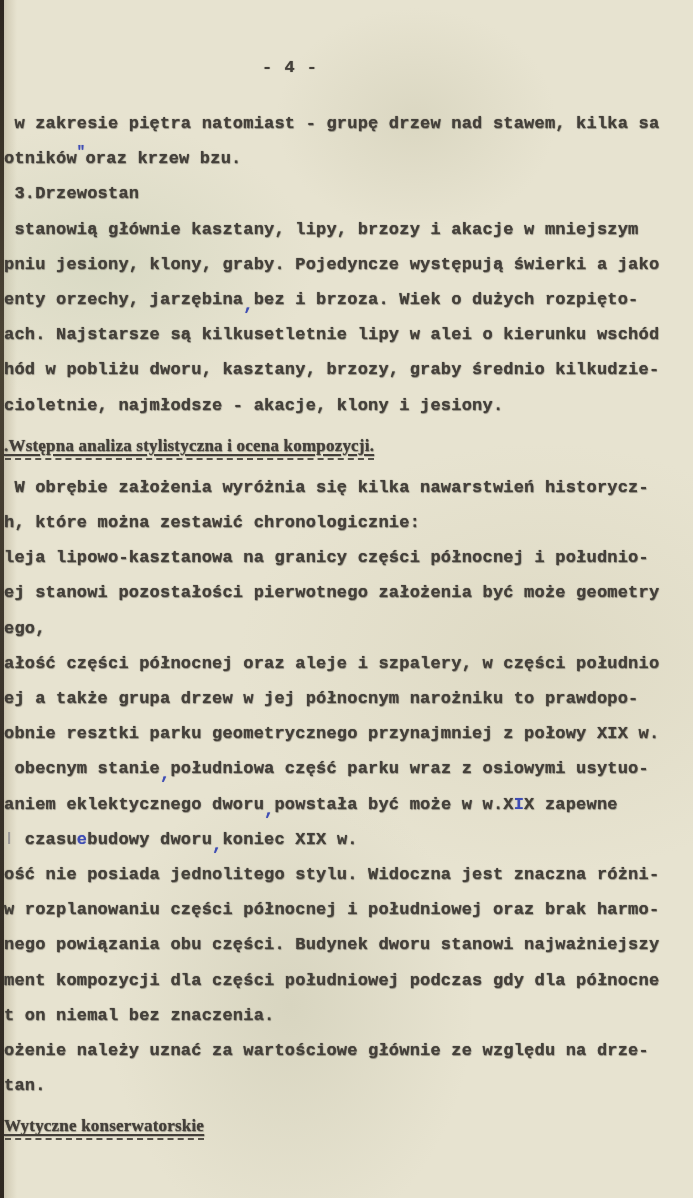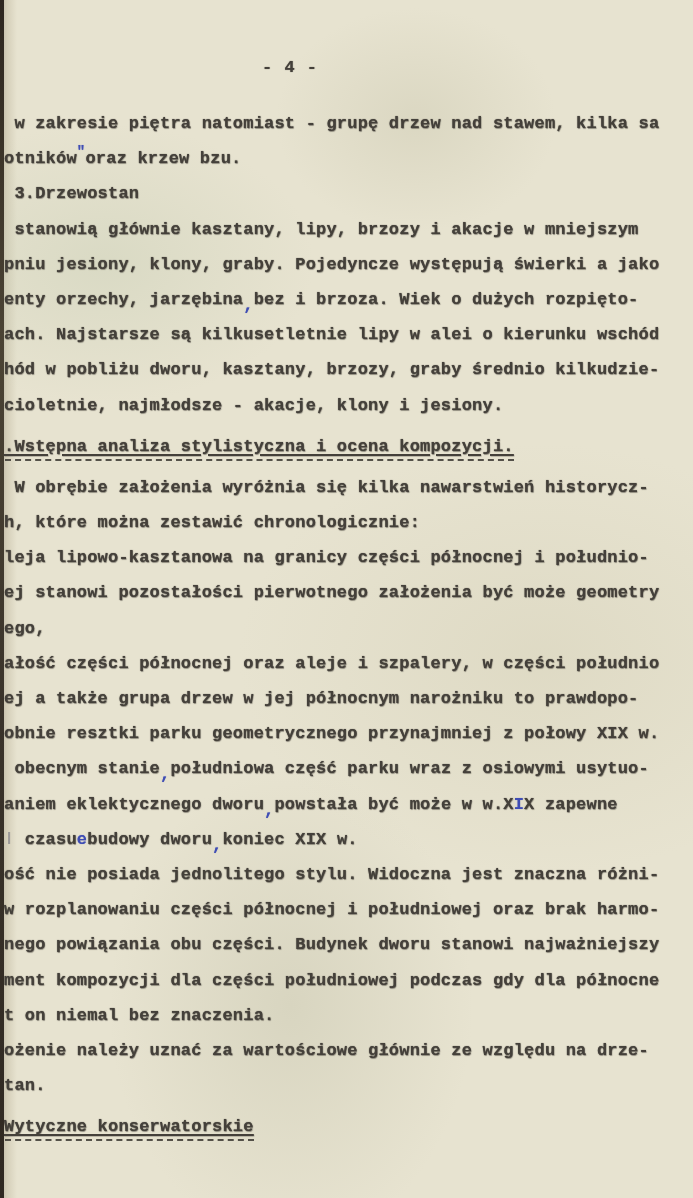--- a/index.html
+++ b/index.html
@@ -35,21 +35,21 @@
     white-space:pre;font-size:17px;font-weight:bold;
   }
   .line{
     height:35.2px;line-height:35.2px;
     text-shadow:0 0 1.1px rgba(68,64,58,.85), .5px .6px .8px rgba(68,64,58,.45);
     letter-spacing:.2px;
   }
   .line.heading{margin-top:6px;margin-bottom:6px;}
   .heading .ht{
     position:relative;display:inline-block;line-height:22px;
-    text-decoration:underline;text-decoration-thickness:1.6px;text-underline-offset:3px;
+    text-decoration:underline;text-decoration-thickness:1.6px;text-underline-offset:3px;font-family:Liberation Serif, serif;
   }
   .heading .ht::after{
     content:"";position:absolute;left:1px;right:0;bottom:-3px;
     border-top:2.4px dashed rgba(68,64,58,.9);
   }
   .ann{color:var(--blue);text-shadow:0 0 .8px rgba(63,77,180,.8);}
   .ann-sup{color:var(--blue);position:relative;top:-7px;font-size:14px;text-shadow:0 0 .8px rgba(63,77,180,.8);}
   .ann-low{color:var(--blue);position:relative;top:6px;text-shadow:0 0 .8px rgba(63,77,180,.8);}
   .faint{color:rgba(95,95,115,.5);text-shadow:none;}
 </style>

